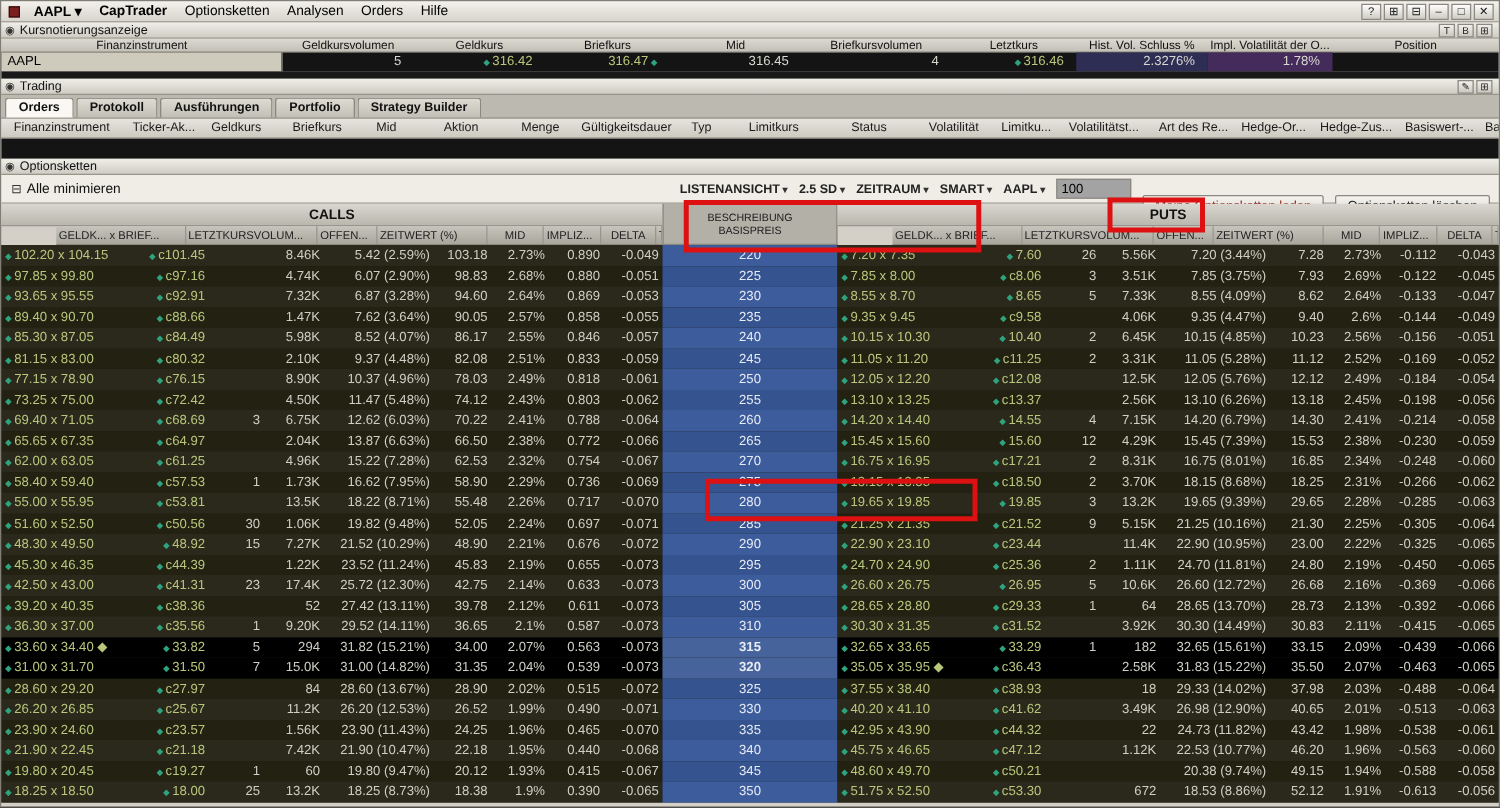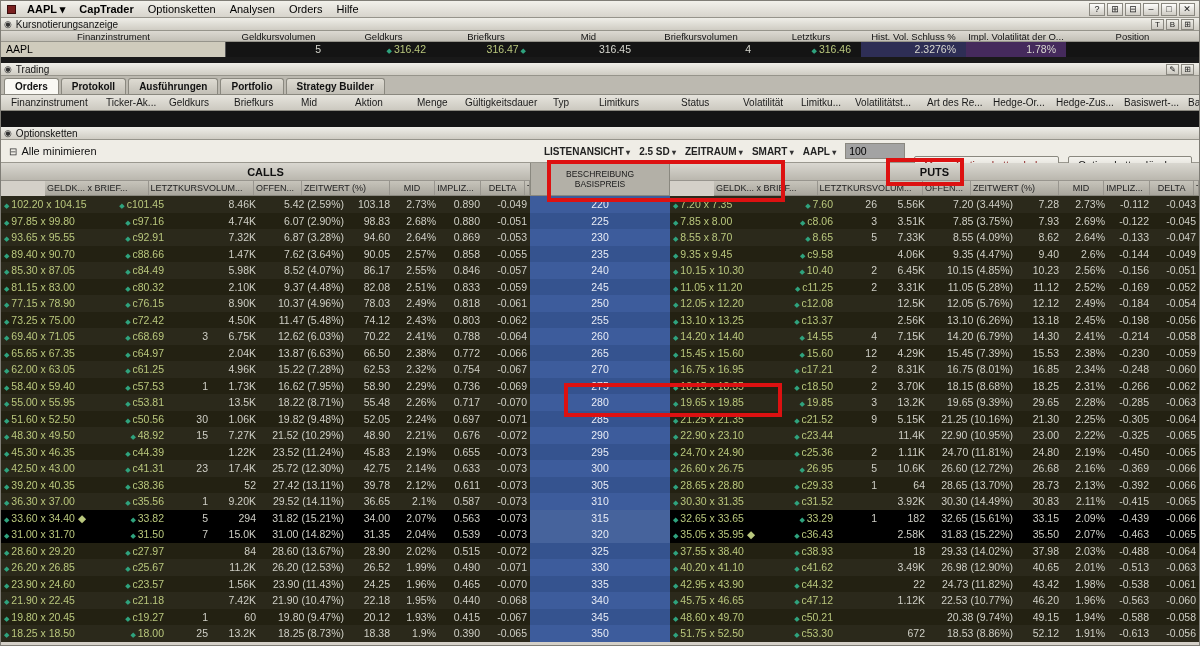--- a/index.html
+++ b/index.html
@@ -105,21 +105,21 @@
   .side span:nth-child(6){ width:46px; }
   .side span:nth-child(7){ width:46px; }
   .side span:nth-child(8){ width:44px; }
   .side span:nth-child(9){ flex:1; }
   .strike-cell { width:140px; text-align:center; line-height:16.5px; color:#e8ecf6; }
   .crow .side { background:#2b291b; }
   .crow.odd .side { background:#232112; }
   .crow .strike-cell { background:#3d5c9c; }
   .crow.odd .strike-cell { background:#35538f; }
   .crow.atm .side { background:#000000; }
-  .crow.atm .strike-cell { background:#46639c; }
+  .crow.atm .strike-cell { background:#46639c;font-weight:bold; }
 
   
   .anno { position:absolute; border:4px solid #dd1111; pointer-events:none; }
   .anno-1 { left:546px; top:159px; width:238px; height:42px; }
   .anno-2 { left:885px; top:157px; width:78px; height:28px; }
   .anno-3 { left:563px; top:382px; width:218px; height:34px; }
 </style>
 </head>
 <body>
 

